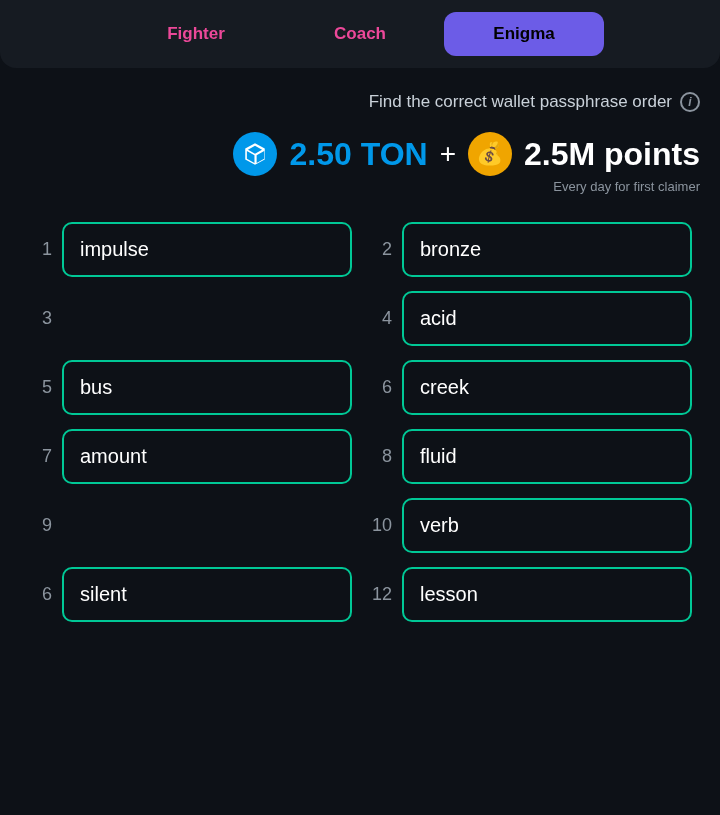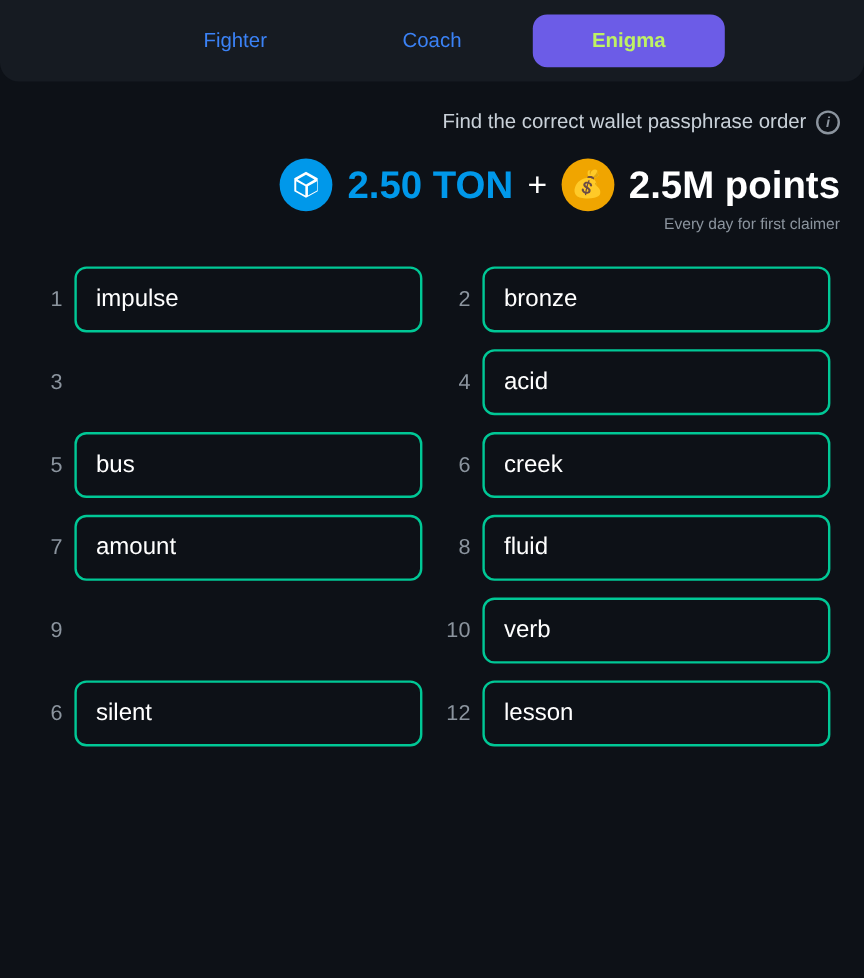--- a/index.html
+++ b/index.html
@@ -26,30 +26,30 @@
       border-radius: 0 0 16px 16px;
     }
 
     .tab {
       flex: 1;
       max-width: 160px;
       padding: 12px 16px;
       border-radius: 12px;
       border: none;
       background: transparent;
-      color: #3b82f6;
+      color: #ec4899;
       font-size: 17px;
-      font-weight: 400;
+      font-weight: 700;
       cursor: pointer;
       text-align: center;
     }
 
     .tab.active {
       background: #6c5ce7;
-      color: #bef264;
+      color: #000000;
       font-weight: 600;
     }
 
     
     .main {
       width: 100%;
       padding: 24px 20px;
       display: flex;
       flex-direction: column;
       align-items: flex-end;

